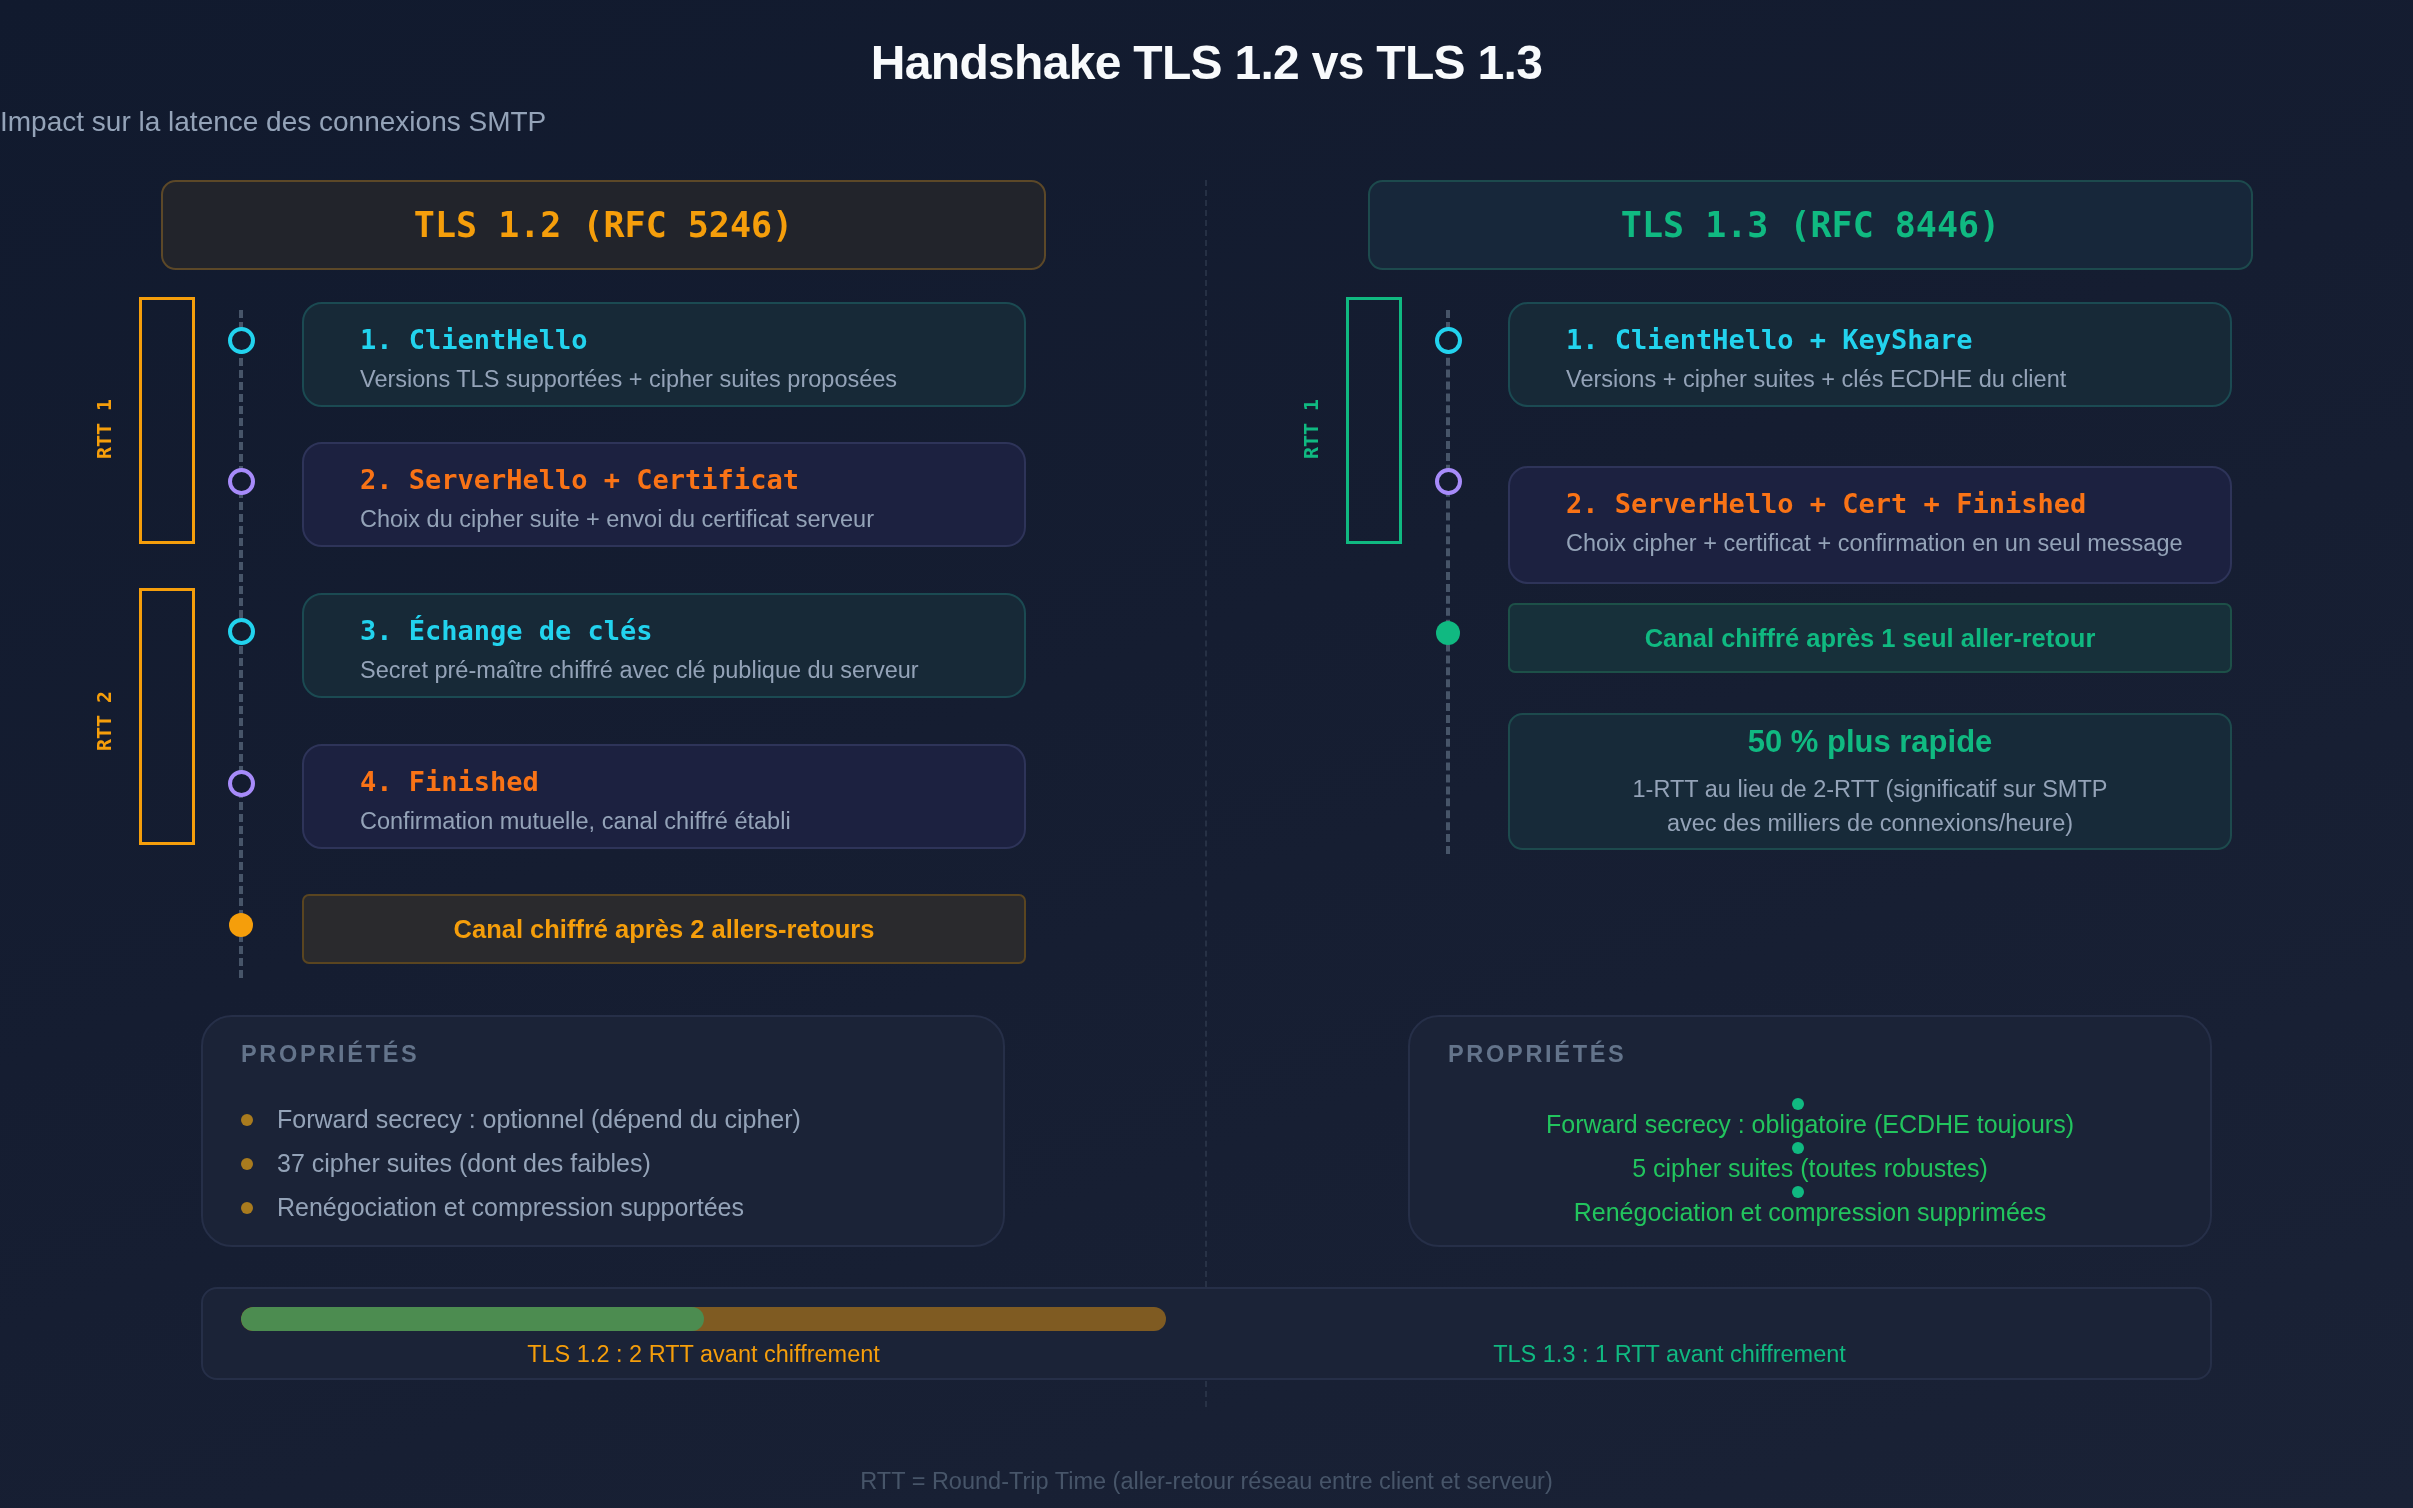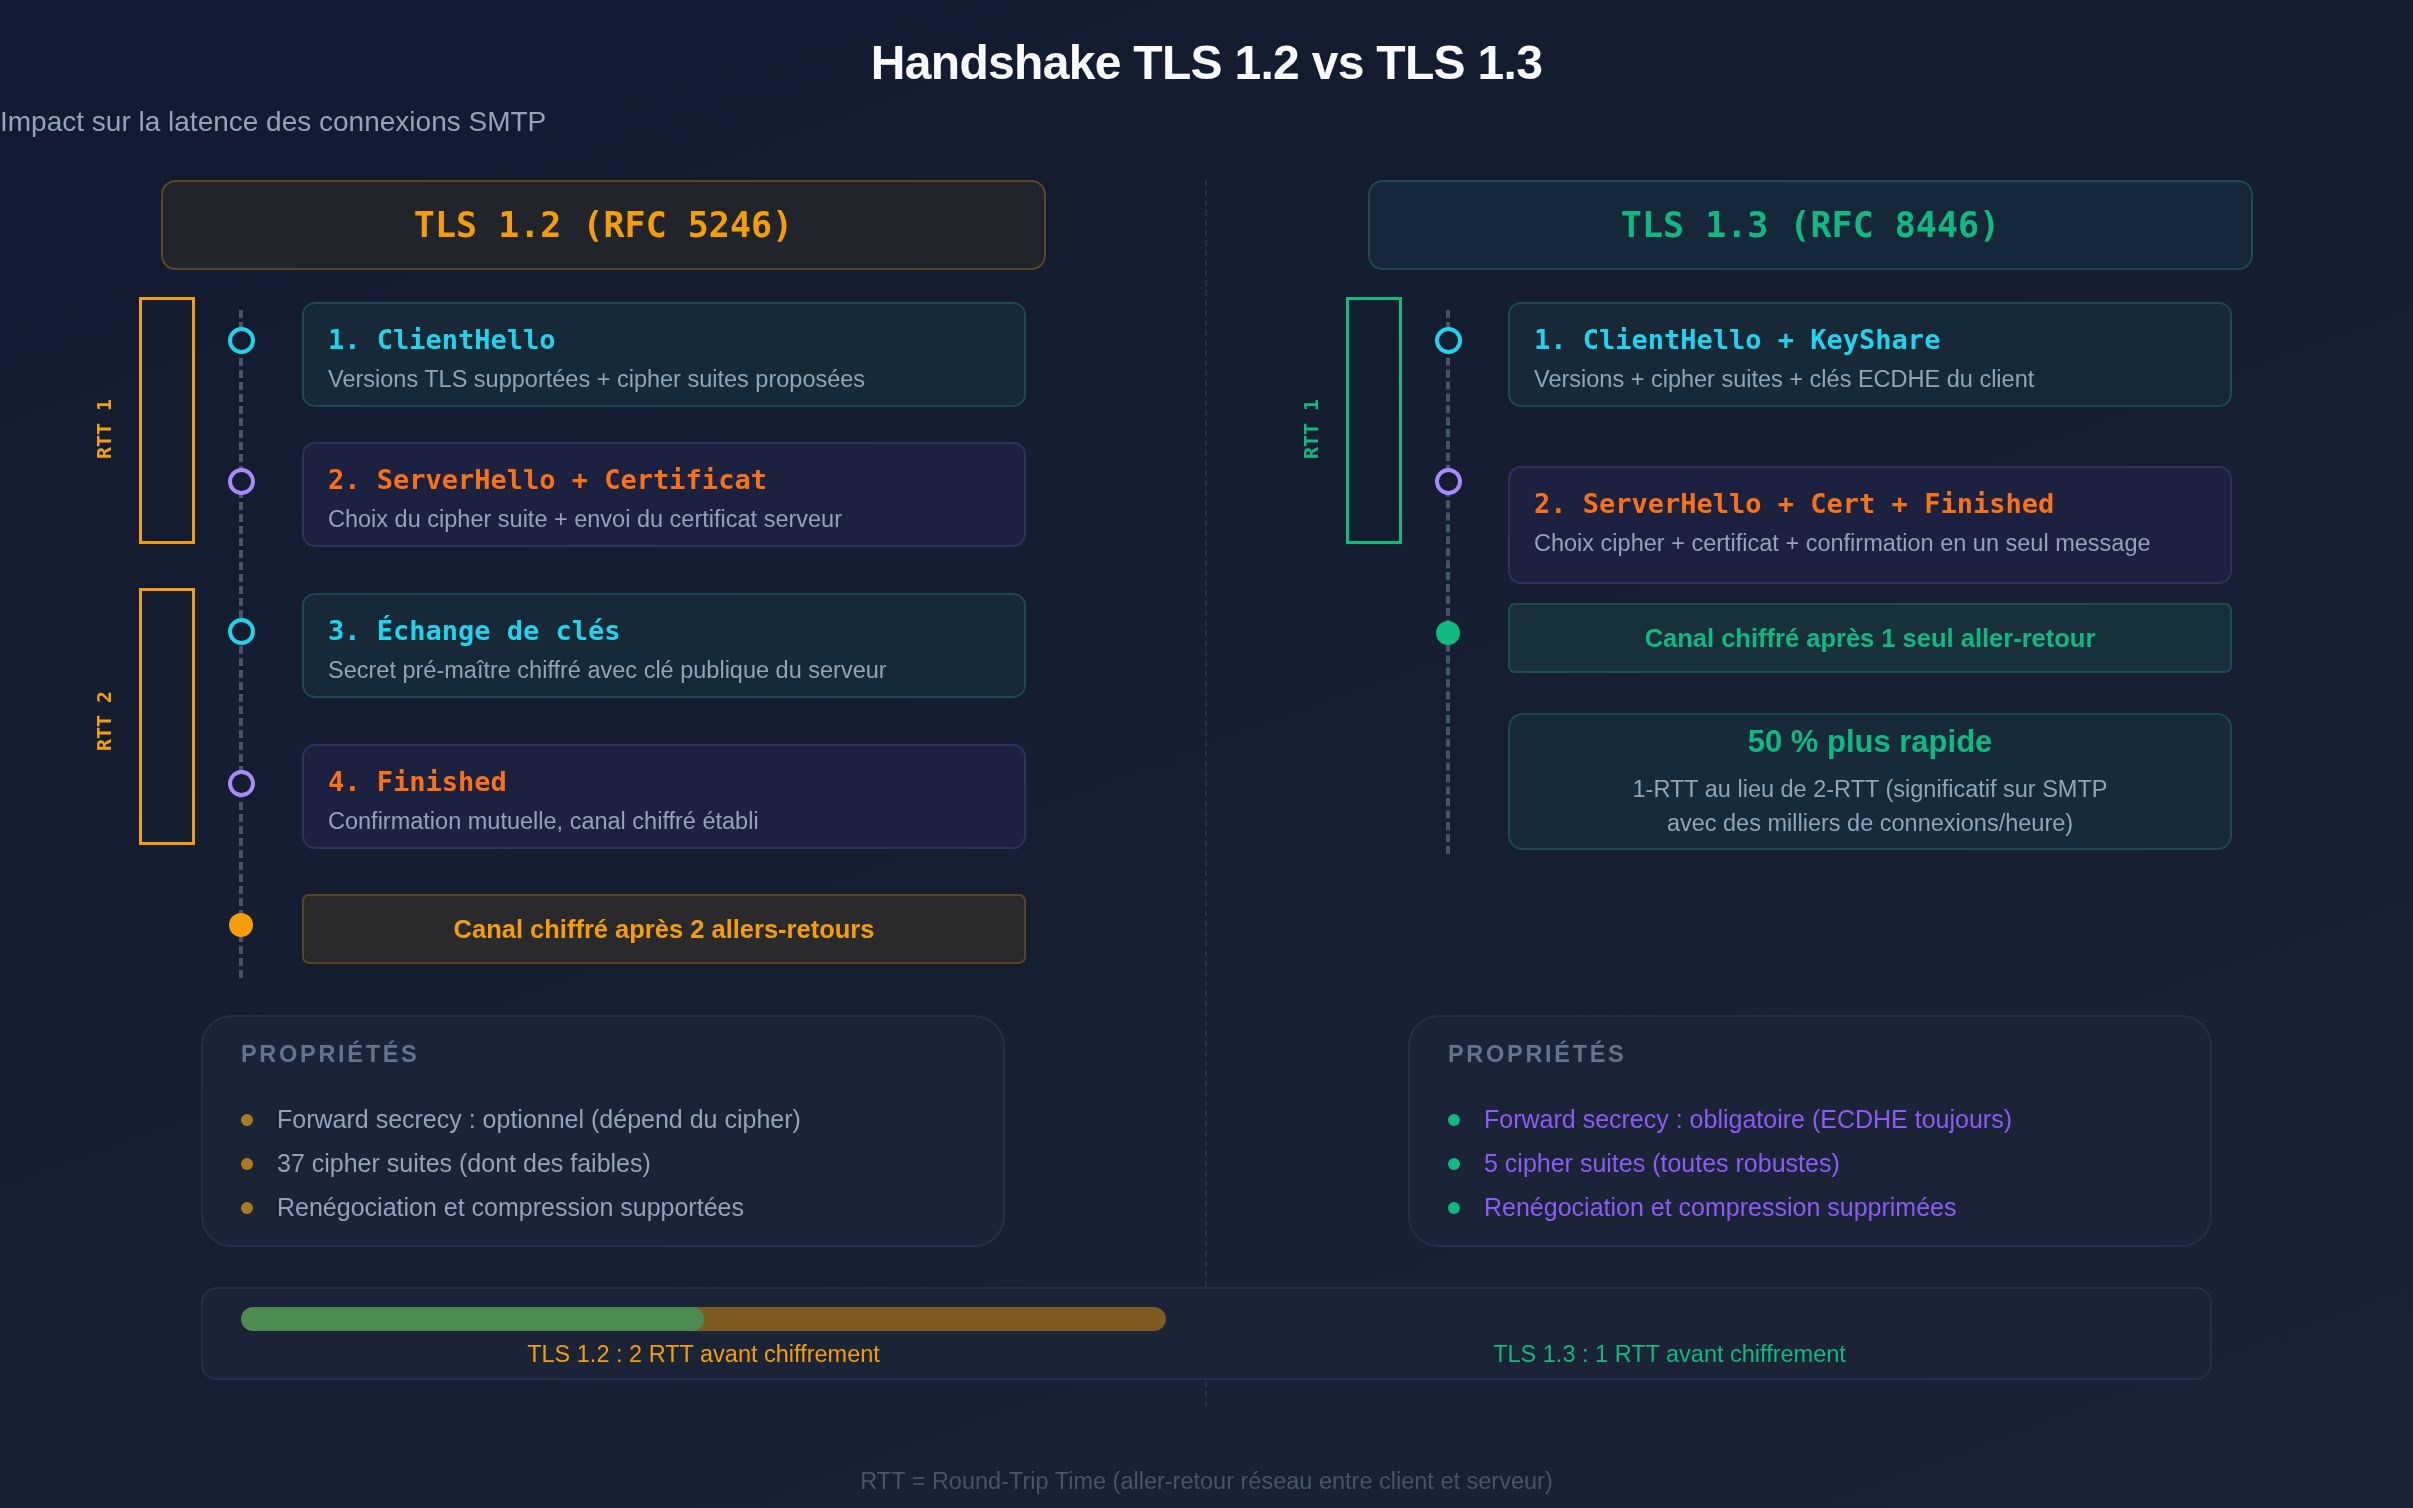--- a/index.html
+++ b/index.html
@@ -36,21 +36,21 @@
   .rtt-label {
     font-family: "DejaVu Sans Mono", monospace; font-size: 20px; font-weight: 700;
     transform: rotate(-90deg); transform-origin: center; white-space: nowrap;
     width: 134px; text-align: center;
   }
   .timeline { width: 0; border-left: 4px dashed #475569; }
   .node { width: 27px; height: 27px; border-radius: 50%; border: 4.7px solid; background: #141c2f; }
   .node.filled { border: none; width: 24px; height: 24px; }
 
   .step {
-    border-radius: 13px; border: 2px solid; padding: 20px 24px;
+    border-radius: 20px; border: 2px solid; padding: 20px 56px;
   }
   .step.cyan { background: #172937; border-color: #1b4a52; }
   .step.purple { background: #1c2140; border-color: #2e3459; }
   .step-title {
     font-family: "DejaVu Sans Mono", monospace; font-size: 27px; font-weight: 700; margin-bottom: 10.7px;
   }
   .cyan .step-title { color: #22d3ee; }
   .purple .step-title { color: #f97316; }
   .step-desc { font-size: 23.5px; color: #94a3b8; white-space: nowrap; }
 
@@ -69,21 +69,21 @@
   .perf-desc { font-size: 23.5px; color: #94a3b8; line-height: 34px; }
 
   .props {
     border-radius: 31px; border: 2px solid #262f48; background: #1b2337; padding: 24px 38px;
   }
   .props-heading { font-size: 23.5px; font-weight: 700; color: #64748b; letter-spacing: 2.7px; margin-bottom: 29.5px; }
   .prop-item { display: flex; align-items: center; font-size: 25px; height: 44px; }
   .prop-bullet { width: 12px; height: 12px; border-radius: 50%; margin-right: 24px; flex: none; }
   .props.v12 .prop-item { color: #94a3b8; }
   .props.v12 .prop-bullet { background: #a97b1e; }
-  .props.v13 .prop-item { color: #8b5cf6; }
+  .props.v13 .prop-item { color: #22c55e; flex-direction: column; }
   .props.v13 .prop-bullet { background: #10b981; }
 
   .bar-panel {
     left: 201px; top: 1287px; width: 2011px; height: 93px;
     border-radius: 16px; border: 2px solid #262f48; background: #1b2337;
   }
   .bar-track {
     left: 241px; top: 1307px; width: 925px; height: 24px; border-radius: 12px;
     background: #7f5b22; overflow: hidden;
   }

